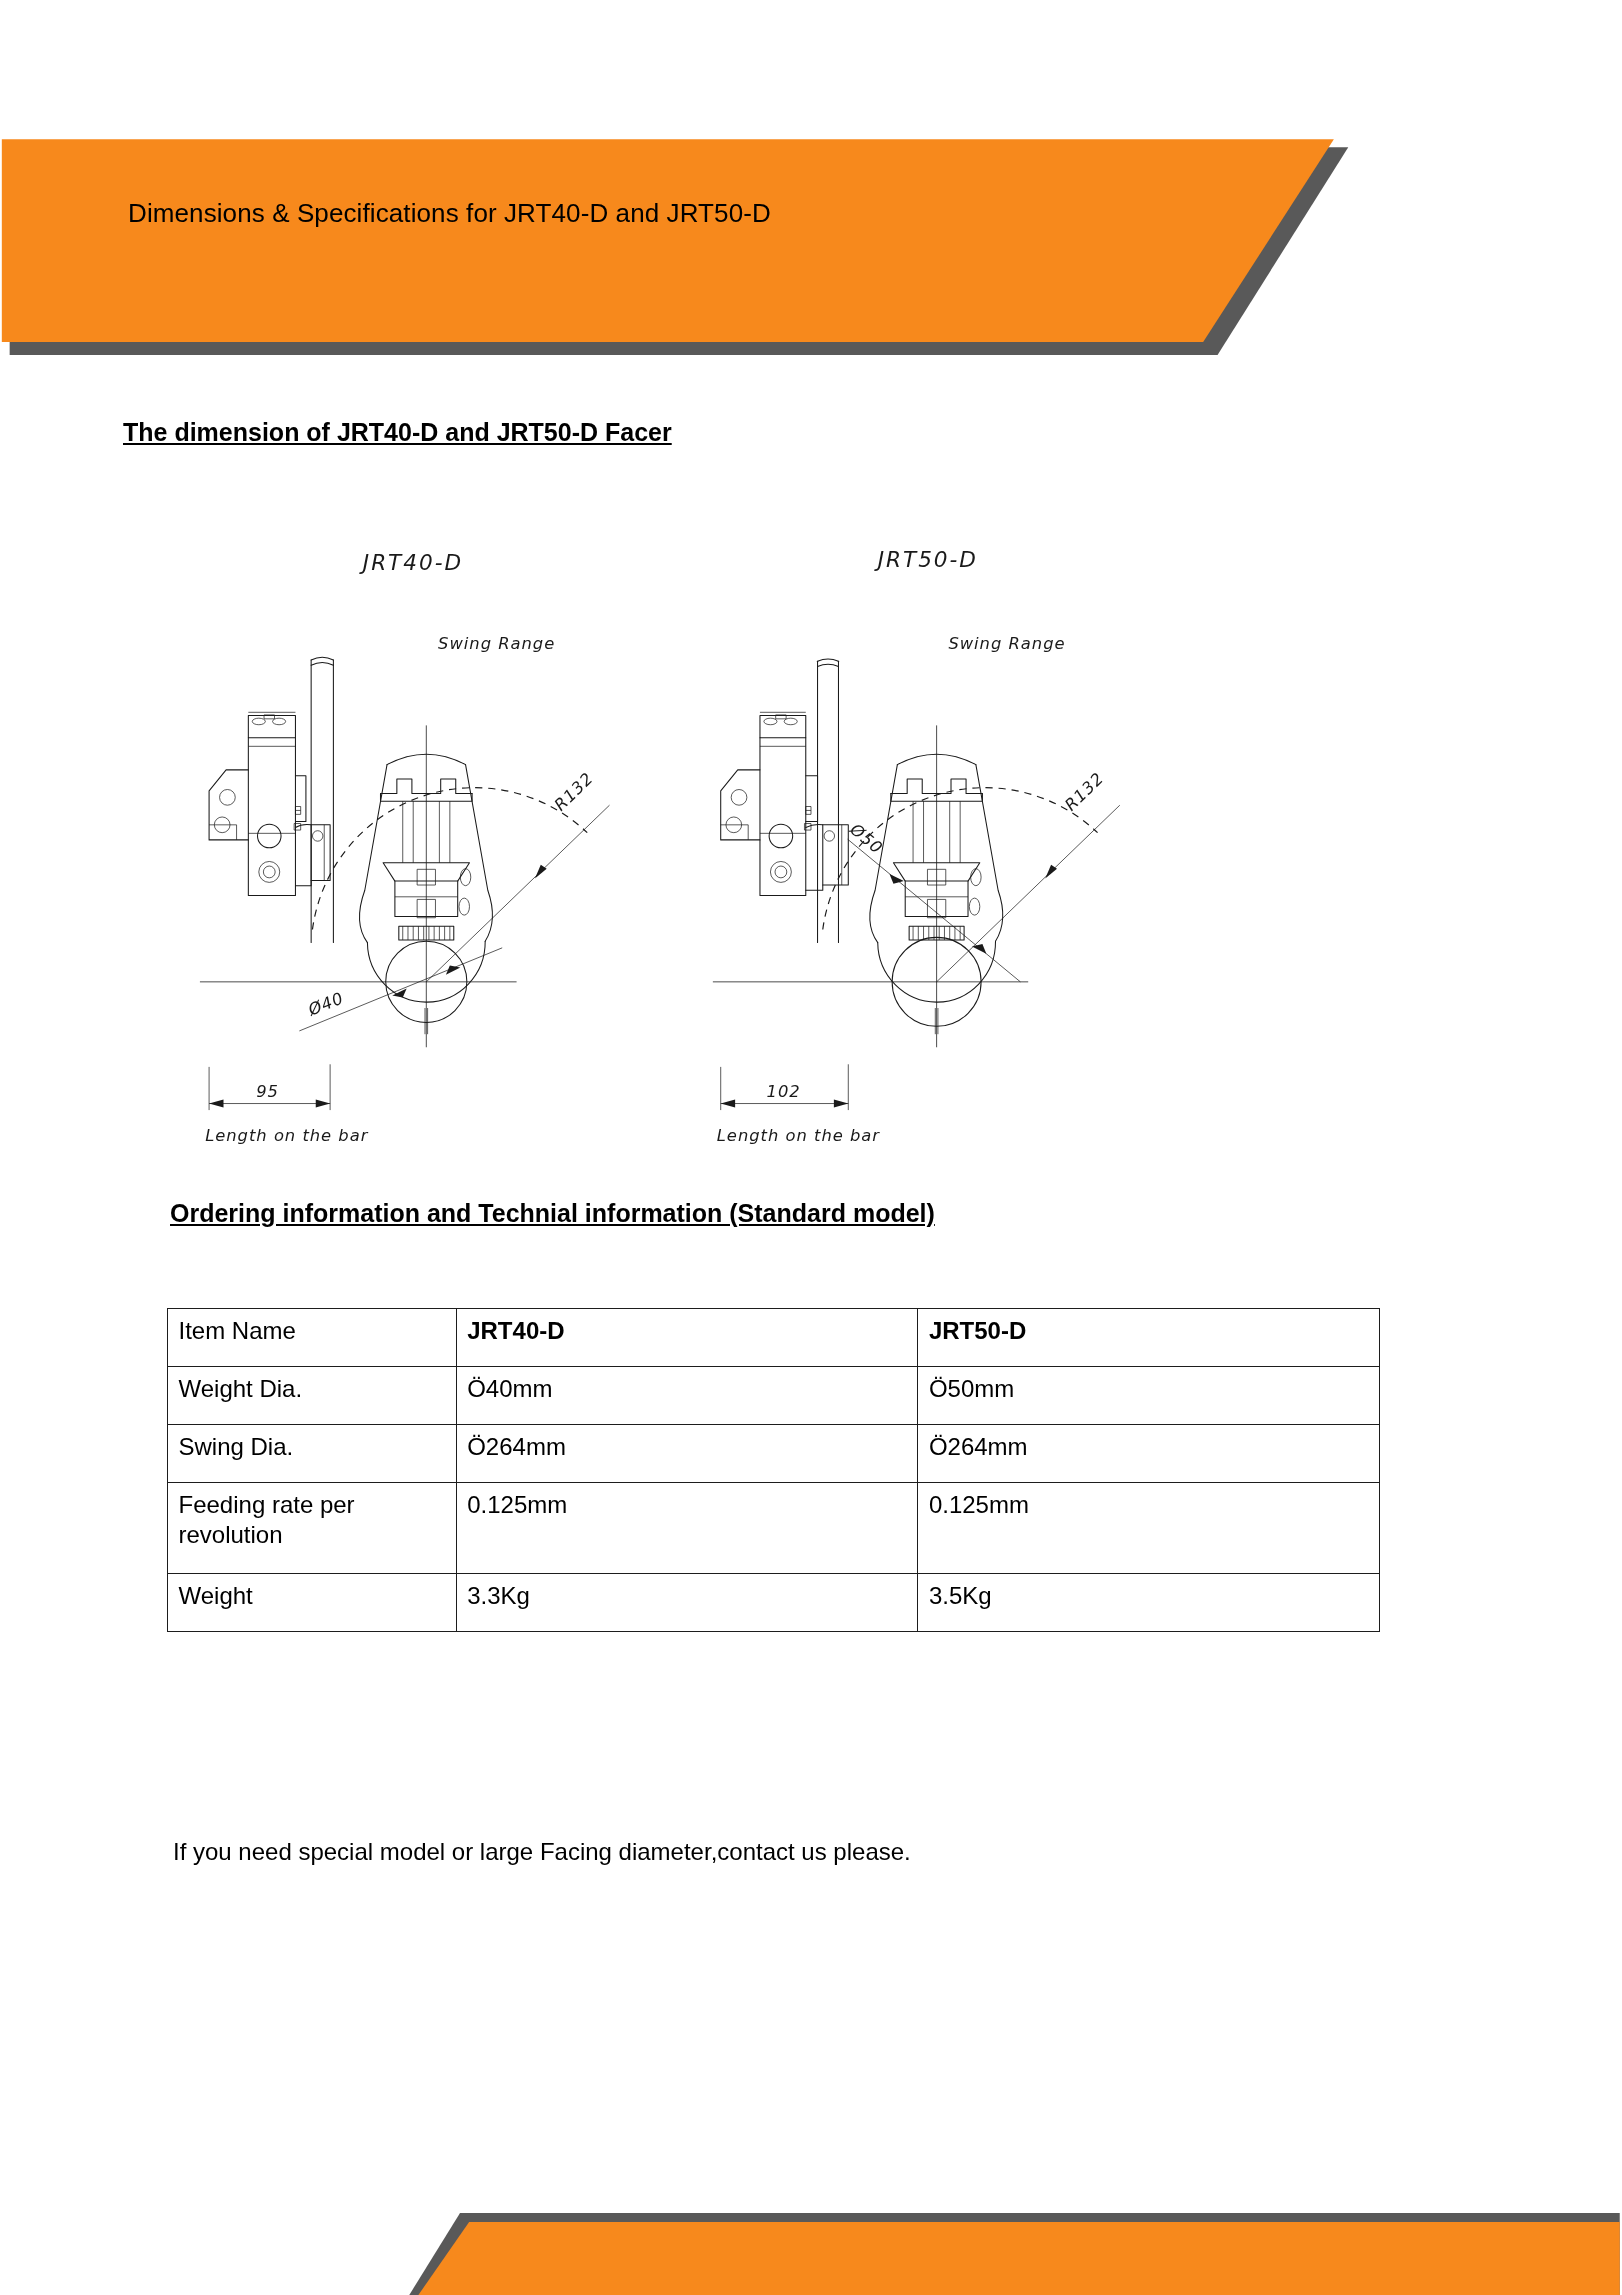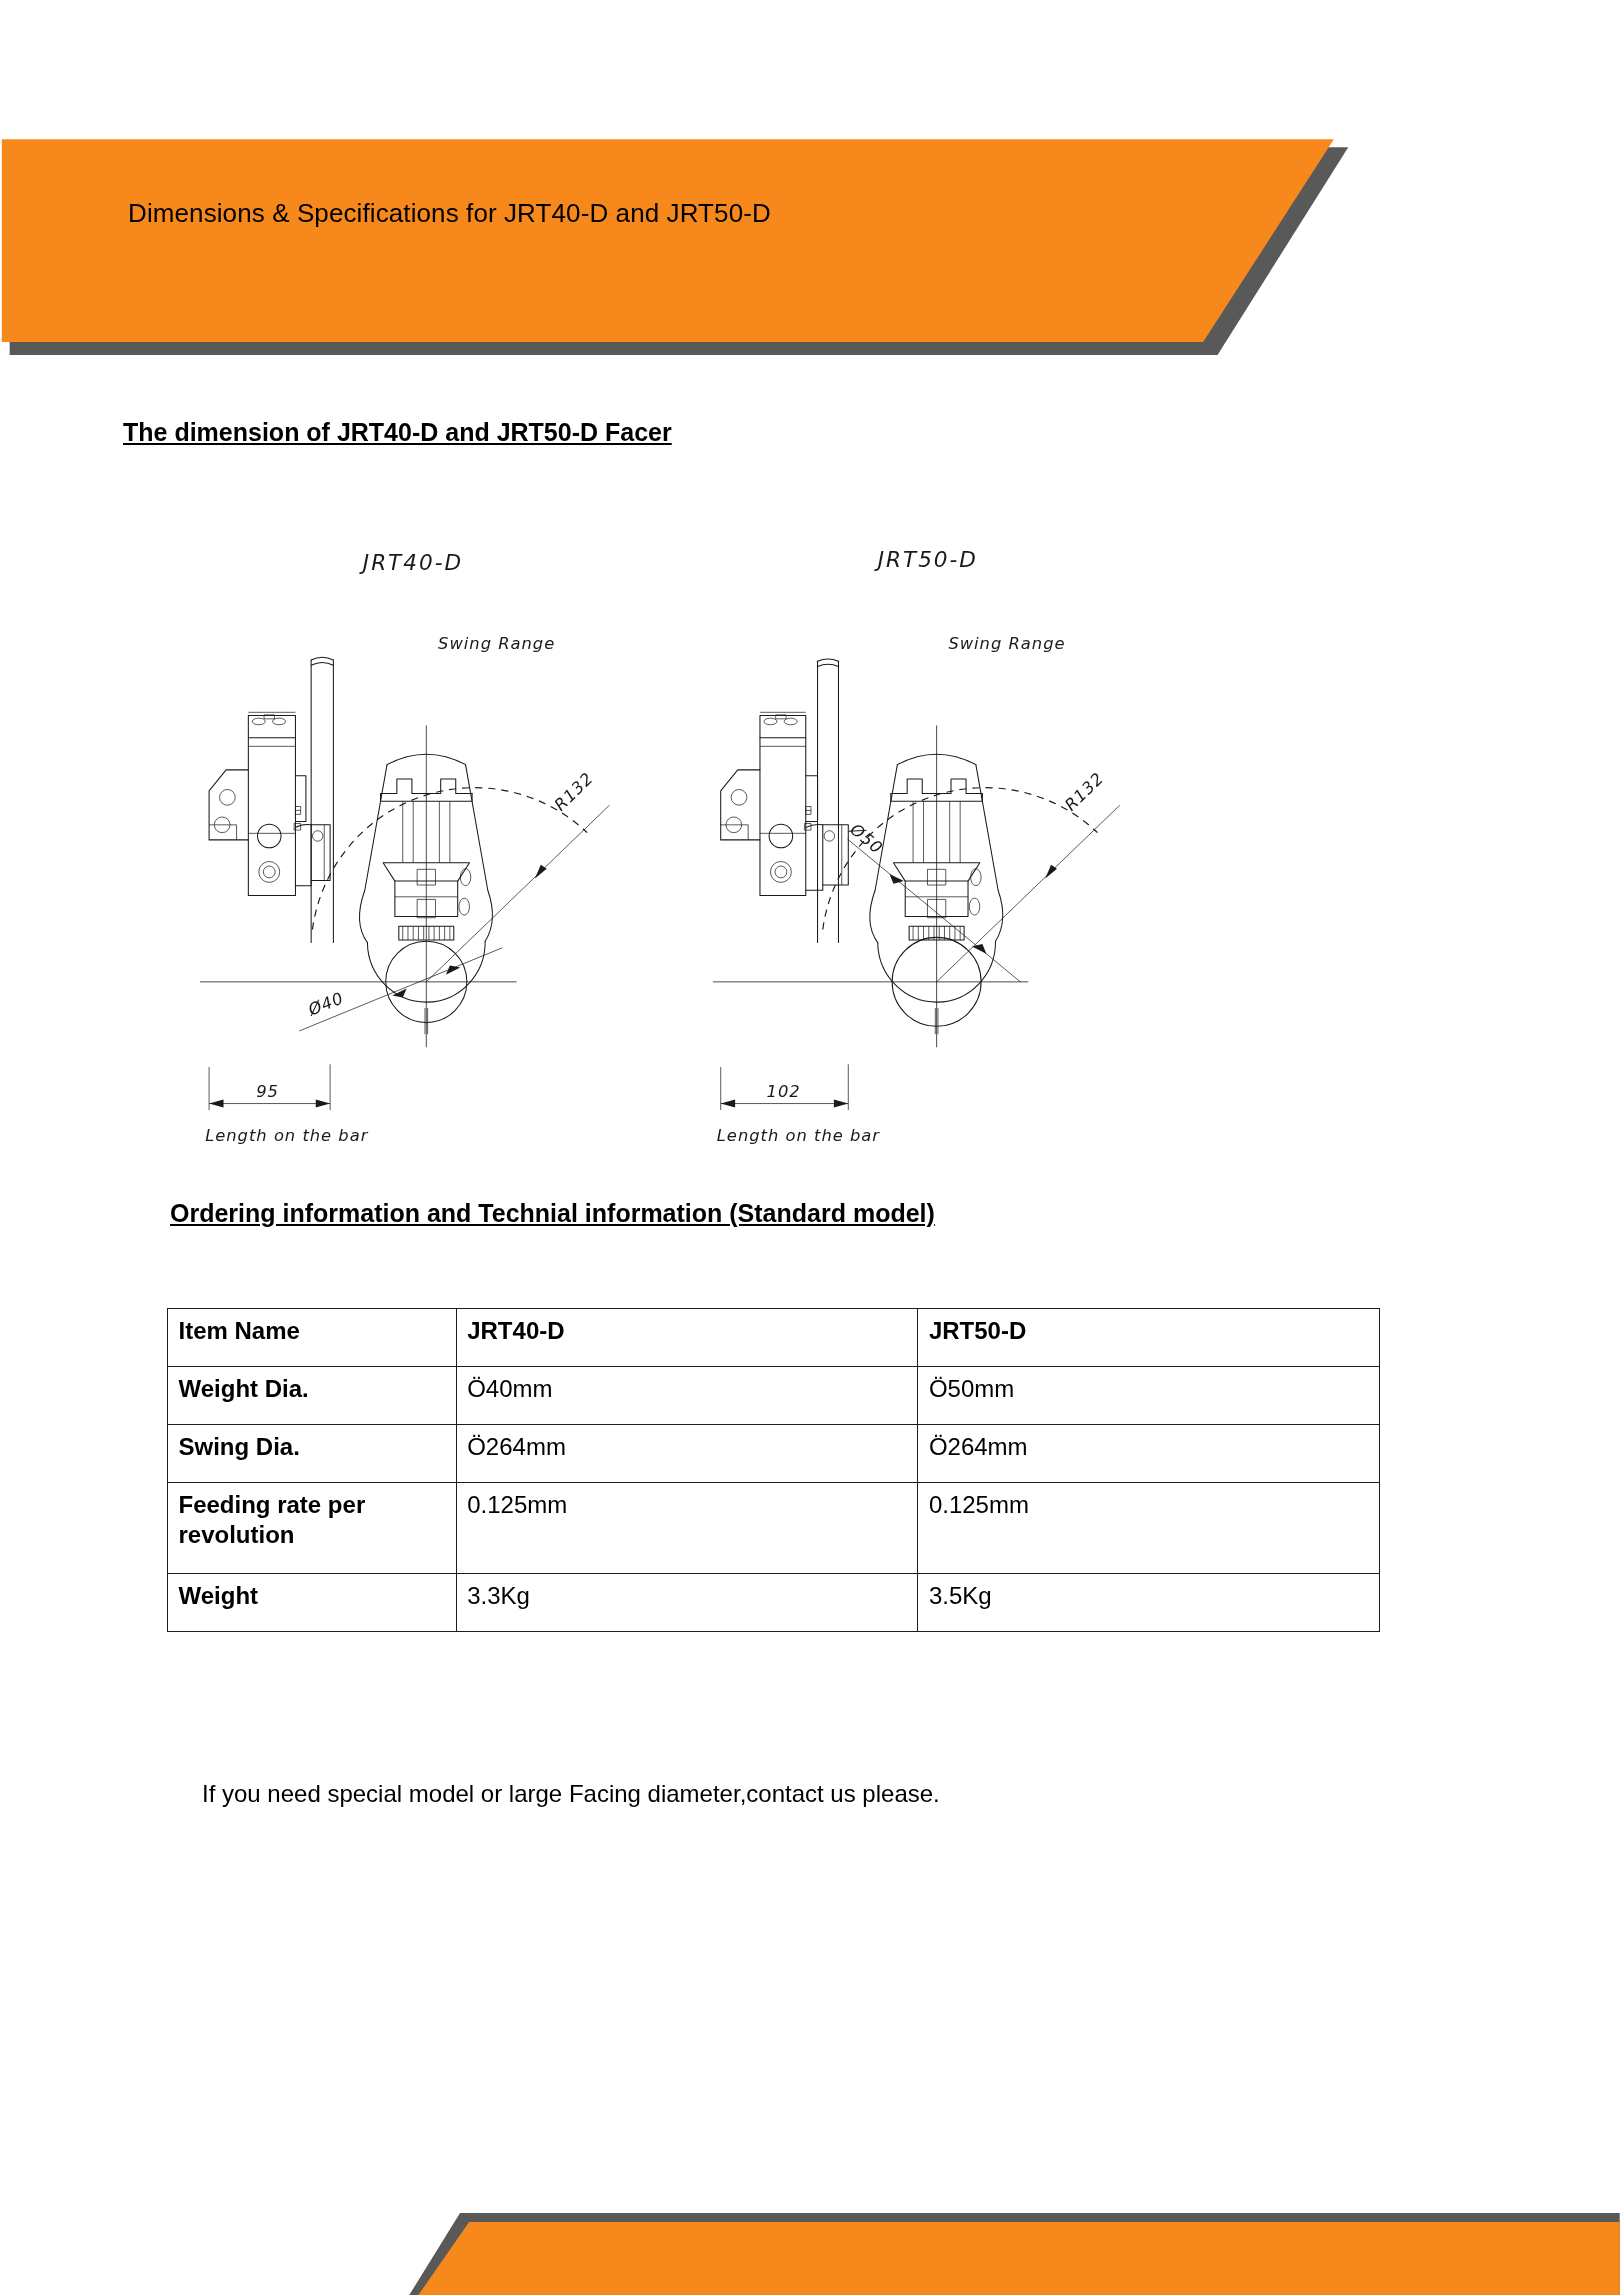--- a/index.html
+++ b/index.html
@@ -123,39 +123,38 @@
   }
   #spec-table td {
     border: 1.3px solid #1d1d1d;
     padding: 6.5px 9.2px 6.5px 10.5px;
     font-size: 24px;
     color: #000000;
     vertical-align: top;
     line-height: 1.26;
   }
   #spec-table td.label-cell {
-    font-weight: bold;
+    font-weight: normal;
     width: 268px;
   }
   #spec-table td.value-cell {
     font-weight: normal;
     width: 441px;
   }
   #spec-table tr.row-tall td { height: 44px; }
   #spec-table tr.row-double td { height: 77px; }
 
   
   #contact-note {
     position: absolute;
     left: 173px;
-    top: 1780px;
+    top: 1838px;
     font-size: 24px;
     color: #000000;
     white-space: nowrap;
-    margin-left: 29px;
   }
 </style>
 </head>
 <body>
 
 <div id="header-banner">
   <svg width="1354" height="217" viewBox="0 0 2070 332" xmlns="http://www.w3.org/2000/svg">
 
     <polygon points="14,14 2062,14 1862,332 14,332" fill="#595959"></polygon>
 

